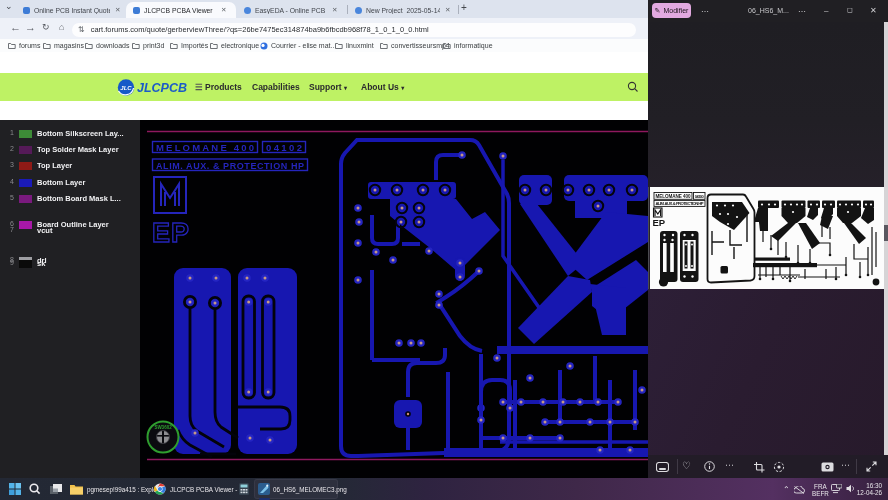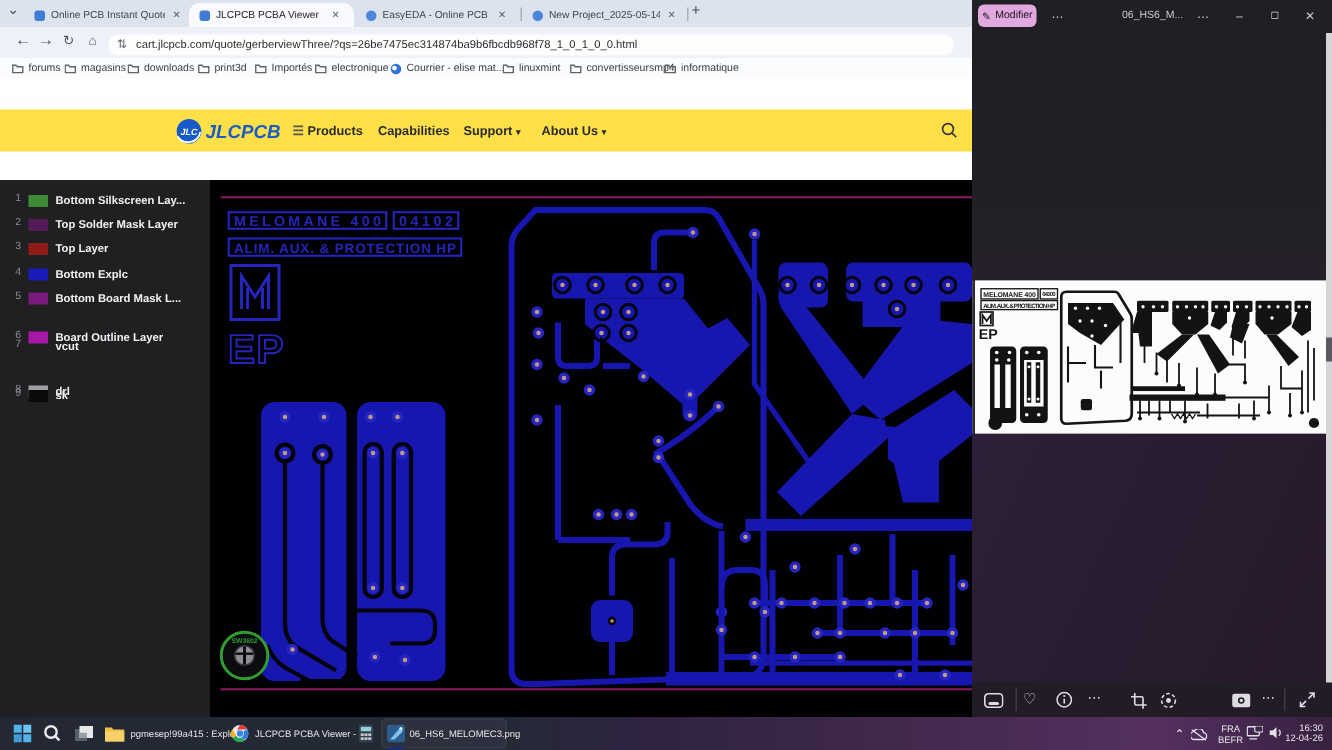--- a/index.html
+++ b/index.html
@@ -16,21 +16,21 @@
 .tab .x { color:#5f6368; font-size:6.5px; margin-left:5px; }
 #tab2 { background:#f9fafd; border-radius:7px 7px 0 0; color:#1d1f23; }
 .tsep { position:absolute; top:5px; width:1px; height:9px; background:#aab0bc; }
 #toolbar { left:0; top:18px; width:648px; height:21px; background:#eef1f8; }
 .navic { position:absolute; top:3px; color:#54575e; font-size:11px; }
 #omni { position:absolute; left:72px; top:4.5px; width:564px; height:14px; background:#fdfdfe; border-radius:7px; display:flex; align-items:center; font-size:7.5px; color:#2a2d31; }
 #bookmarks { left:0; top:39px; width:648px; height:13px; background:#fbfcfd; }
 .bm { position:absolute; top:1px; height:11px; display:flex; align-items:center; font-size:7px; color:#3c4043; }
 .bm svg { margin-right:3px; }
 #banner { left:0; top:52px; width:648px; height:21px; background:#f5f6f8; font-size:7.2px; color:#55555a; letter-spacing:0.3px; }
-#navbar { left:0; top:73px; width:648px; height:28px; background:#fde047; }
+#navbar { left:0; top:73px; width:648px; height:28px; background:#bef264; }
 .nav-item { position:absolute; top:9px; font-size:8.5px; color:#2b2b2e; font-weight:bold; }
 #darkbar { left:0; top:101px; width:648px; height:19px; background:#28282b; }
 .dtxt { position:absolute; top:4px; font-size:8.5px; color:#e8e8ea; font-weight:bold; }
 #layersbtn { position:absolute; left:424px; top:1px; width:46px; height:17px; background:#1673e6; color:#fff; font-size:8px; font-weight:bold; text-align:center; line-height:17px; }
 #sidebar { left:0; top:120px; width:140px; height:358px; background:#202023; }
 .lrow { position:absolute; left:0; width:136px; height:10px; }
 .lnum { position:absolute; left:6px; width:8px; text-align:right; font-size:7px; color:#8a8a8e; }
 .lsw { position:absolute; left:19px; top:0.5px; width:13px; height:8px; }
 .ltxt { position:absolute; left:37px; top:0; font-size:7.5px; color:#f2f2f4; font-weight:bold; white-space:nowrap; }
 #canvas { left:140px; top:120px; width:508px; height:358px; background:#010103; }
@@ -81,21 +81,21 @@
       <div class="tsep" style="left:458px;"></div>
       <div class="abs" style="left:461px;top:2px;color:#44474d;font-size:10px;">+</div>
     </div>
     <div id="toolbar" class="abs">
       <div class="navic" style="left:10px;">←</div>
       <div class="navic" style="left:25px;">→</div>
       <div class="navic" style="left:42px;font-size:9px;top:4px;">↻</div>
       <div class="navic" style="left:59px;font-size:9px;top:4px;">⌂</div>
       <div id="omni">
         <span style="margin-left:6px;color:#5f6368;font-size:8px;">⇅</span>
-        <span style="margin-left:6px;">cart.jlcpcb.com/quote/gerberviewThree/?qs=26be7475ec314874ba9b6fbcdb968f78_1_0_1_0_0.html</span>
+        <span style="margin-left:6px;">cart.forums.com/quote/gerberviewThree/?qs=26be7475ec314874ba9b6fbcdb968f78_1_0_1_0_0.html</span>
       </div>
     </div>
     <div id="bookmarks" class="abs">
       <div class="bm" style="left:8px;"><svg width="8" height="7" viewBox="0 0 8 7">
             <path d="M0.5 1.5 h2.2 l0.8 1 h3.7 v4 h-6.7 z" fill="none" stroke="#5f6368" stroke-width="0.9"></path>
           </svg>forums</div>
       <div class="bm" style="left:43px;"><svg width="8" height="7" viewBox="0 0 8 7">
             <path d="M0.5 1.5 h2.2 l0.8 1 h3.7 v4 h-6.7 z" fill="none" stroke="#5f6368" stroke-width="0.9"></path>
           </svg>magasins</div>
       <div class="bm" style="left:85px;"><svg width="8" height="7" viewBox="0 0 8 7">
@@ -153,21 +153,21 @@
           <span class="ltxt">Top Solder Mask Layer</span>
         </div>
       <div class="lrow" style="top:41px;">
           <span class="lnum">3</span>
           <span class="lsw" style="background:#8f1a16;"></span>
           <span class="ltxt">Top Layer</span>
         </div>
       <div class="lrow" style="top:58px;">
           <span class="lnum">4</span>
           <span class="lsw" style="background:#1a1ab8;"></span>
-          <span class="ltxt">Bottom Explc</span>
+          <span class="ltxt">Bottom Layer</span>
         </div>
       <div class="lrow" style="top:74px;">
           <span class="lnum">5</span>
           <span class="lsw" style="background:#7a1a7e;"></span>
           <span class="ltxt">Bottom Board Mask L...</span>
         </div>
       <div class="lrow" style="top:100px;">
           <span class="lnum">6</span>
           <span class="lsw" style="background:#a818a8;"></span>
           <span class="ltxt">Board Outline Layer</span>

